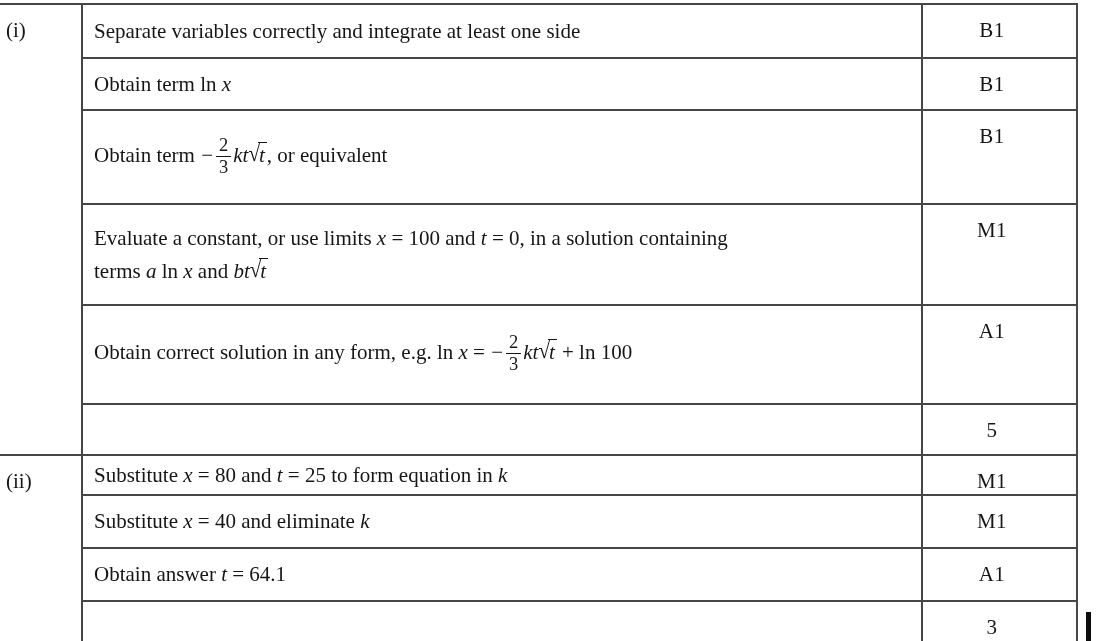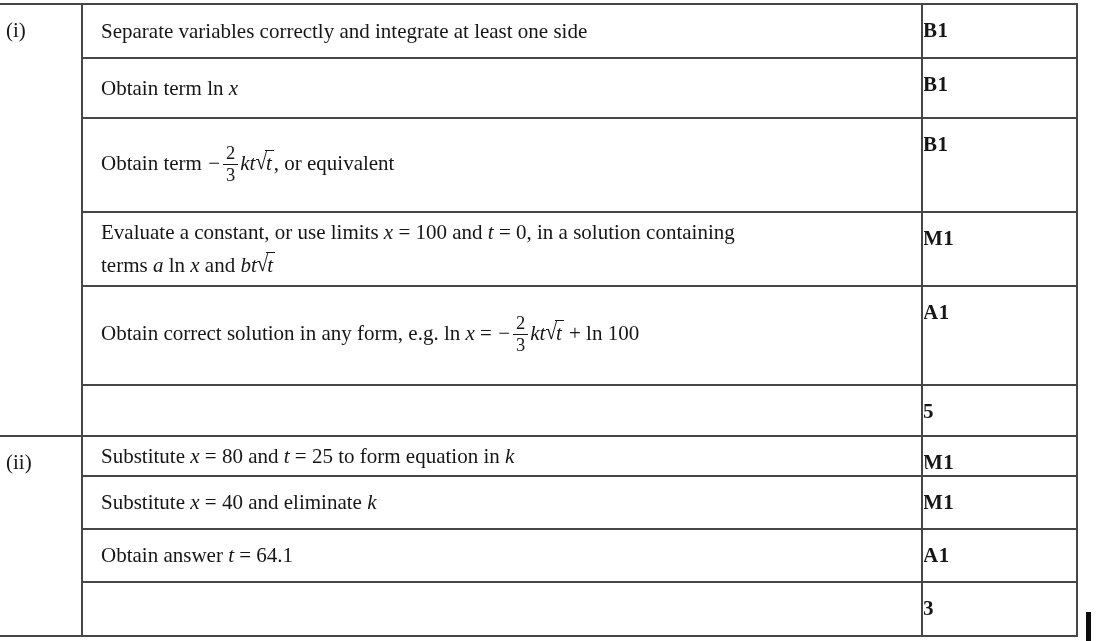--- a/index.html
+++ b/index.html
@@ -30,28 +30,28 @@
     overflow:hidden;
   }
   td.col-part{
     border-left:none;
     vertical-align:top;
     padding:13px 0 0 6px;
     font-size:21px;
   }
   td.col-desc{
     vertical-align:middle;
-    padding:2px 8px 2px 18px;
+    padding:2px 8px 2px 11px;
     line-height:1.55;
   }
   td.col-mark{
     vertical-align:top;
-    text-align:left;
+    text-align:center;
     padding:13px 15px 0 0;
-    font-weight:bold;
+    font-weight:normal;
     letter-spacing:0.5px;
     border-radius:13px;
   }
   .mi{font-style:italic;}
   .frac{
     display:inline-block;
     vertical-align:middle;
     text-align:center;
     font-size:0.88em;
     line-height:1.12;
@@ -98,39 +98,39 @@
         <span>(i)</span>
       </td>
       <td class="col-desc">
         <span>Separate variables correctly and integrate at least one side</span>
       </td>
       <td class="col-mark">
         <span>B1</span>
       </td>
     </tr>
 
-    <tr style="height:60px">
+    <tr style="height:52px">
       <td class="col-desc">
         <span>Obtain term ln </span><span class="mi">x</span>
       </td>
       <td class="col-mark">
         <span>B1</span>
       </td>
     </tr>
 
     <tr style="height:94px">
       <td class="col-desc">
         <span>Obtain term </span><span class="minus">−</span><span class="frac"><span class="num">2</span><span class="den">3</span></span><span class="mi">kt</span><span class="sqrt"><span class="sqrt-sign">√</span><span class="sqrt-rad">t</span></span><span>, or equivalent</span>
       </td>
       <td class="col-mark">
         <span>B1</span>
       </td>
     </tr>
 
-    <tr style="height:74px">
+    <tr style="height:101px">
       <td class="col-desc two-line">
         <span class="line"><span>Evaluate a constant, or use limits </span><span class="mi">x</span><span> = 100 and </span><span class="mi">t</span><span> = 0, in a solution containing</span></span>
         <span class="line"><span>terms </span><span class="mi">a</span><span> ln </span><span class="mi">x</span><span> and </span><span class="mi">bt</span><span class="sqrt"><span class="sqrt-sign">√</span><span class="sqrt-rad">t</span></span></span>
       </td>
       <td class="col-mark">
         <span>M1</span>
       </td>
     </tr>
 
     <tr style="height:99px">

